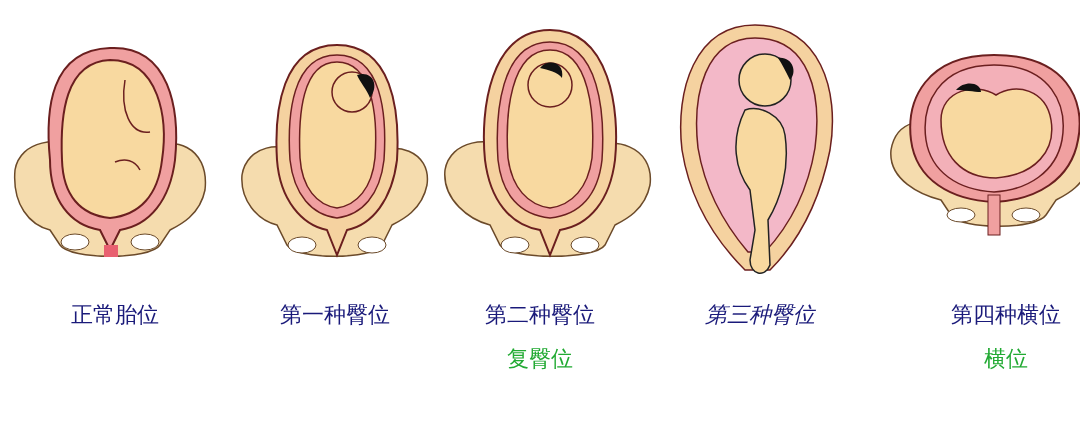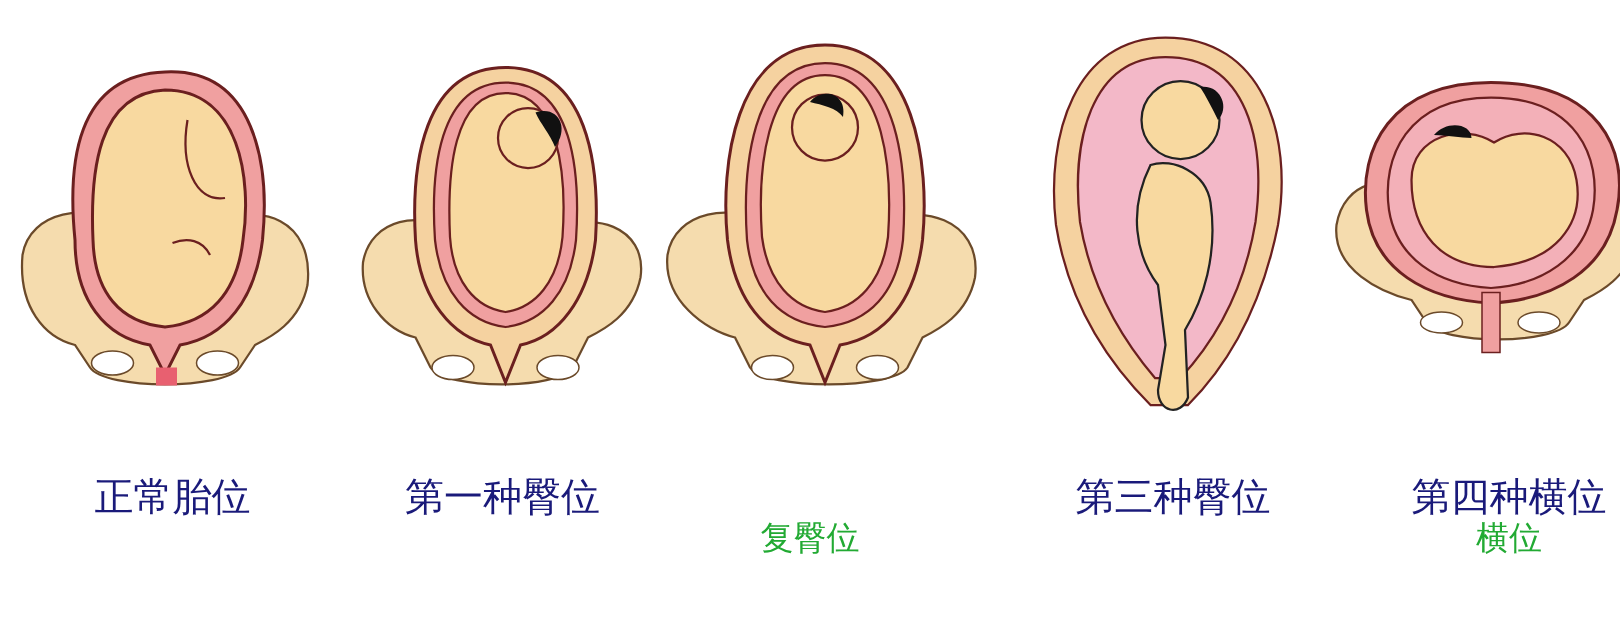--- a/index.html
+++ b/index.html
@@ -1,19 +1,19 @@
 <!DOCTYPE html>
 <html><head>
 <meta charset="utf-8">
 <style>
   html, body { margin: 0; padding: 0; background: #ffffff; }
   body { width: 1080px; height: 429px; position: relative; overflow: hidden; font-family: "DejaVu Sans", sans-serif; }
   .panel { position: absolute; top: 0; height: 429px; }
   .panel svg { position: absolute; left: 0; top: 20px; }
-  .title { position: absolute; top: 300px; width: 100%; text-align: center; font-size: 26px; color: #1a1a7a; letter-spacing: 0px; white-space: nowrap; margin-top: 14px; }
+  .title { position: absolute; top: 300px; width: 100%; text-align: center; font-size: 22px; color: #1a1a7a; letter-spacing: 0px; white-space: nowrap; }
   .subtitle { position: absolute; top: 344px; width: 100%; text-align: center; font-size: 22px; color: #22aa33; white-space: nowrap; }
 </style>
 </head>
 <body>
 
 <div class="panel" style="left:0;width:220px;">
   <svg width="220" height="250" viewBox="0 0 220 250">
     <path d="M15,150 C20,120 60,115 80,130 L150,130 C170,115 210,125 205,170 C200,195 180,205 170,210 L160,225 C150,240 70,240 60,225 L50,210 C30,205 12,185 15,150 Z" fill="#f5dcae" stroke="#6b4a2a" stroke-width="1.5"></path>
     <ellipse cx="75" cy="222" rx="14" ry="8" fill="#fff" stroke="#6b4a2a"></ellipse>
     <ellipse cx="145" cy="222" rx="14" ry="8" fill="#fff" stroke="#6b4a2a"></ellipse>
@@ -44,24 +44,25 @@
   <svg width="220" height="250" viewBox="0 0 220 250">
     <path d="M5,150 C10,120 50,115 70,130 L150,130 C170,115 215,125 210,165 C205,190 185,200 175,205 L165,225 C155,240 70,240 60,225 L50,205 C30,200 2,180 5,150 Z" fill="#f5dcae" stroke="#6b4a2a" stroke-width="1.5"></path>
     <ellipse cx="75" cy="225" rx="14" ry="8" fill="#fff" stroke="#6b4a2a"></ellipse>
     <ellipse cx="145" cy="225" rx="14" ry="8" fill="#fff" stroke="#6b4a2a"></ellipse>
     <path d="M110,10 C170,10 180,90 175,140 C170,180 150,205 120,210 L110,235 L100,210 C70,205 50,180 45,140 C40,90 50,10 110,10 Z" fill="#f5d2a0" stroke="#6b1f1f" stroke-width="2"></path>
     <path d="M110,22 C160,22 165,95 162,140 C158,175 140,195 110,198 C80,195 62,175 58,140 C55,95 60,22 110,22 Z" fill="#f0a0a0" stroke="#6b1f1f" stroke-width="1.5"></path>
     <path d="M110,30 C150,30 155,95 152,138 C148,168 132,185 110,188 C88,185 72,168 68,138 C65,95 70,30 110,30 Z" fill="#f8d9a0" stroke="#6b1f1f" stroke-width="1.5"></path>
     <circle cx="110" cy="65" r="22" fill="#f8d9a0" stroke="#6b1f1f" stroke-width="1.5"></circle>
     <path d="M100,48 C108,38 125,42 122,58 C118,52 108,50 100,48 Z" fill="#111"></path>
   </svg>
+  <div class="title" style="left:-10px;">第二种臀位</div>
   <div class="subtitle" style="left:-10px;">复臀位</div>
 </div>
 
-<div class="panel" style="left:692px;width:180px;">
+<div class="panel" style="left:670px;width:180px;font-style:italic;">
   <svg width="180" height="270" viewBox="0 0 180 270">
     <path d="M85,5 C150,5 170,70 160,130 C150,180 130,220 100,250 L75,250 C45,220 20,180 12,130 C5,70 25,5 85,5 Z" fill="#f5d2a0" stroke="#6b1f1f" stroke-width="1.5"></path>
     <path d="M85,18 C140,18 152,75 145,128 C138,170 120,205 95,232 L78,232 C55,205 35,170 28,128 C22,75 35,18 85,18 Z" fill="#f3b8c8" stroke="#6b1f1f" stroke-width="1.5"></path>
     <circle cx="95" cy="60" r="26" fill="#f8d9a0" stroke="#222" stroke-width="1.5"></circle>
     <path d="M108,38 C122,36 128,52 120,60 C116,52 112,44 108,38 Z" fill="#111"></path>
     <path d="M75,90 C60,120 65,150 80,170 L85,210 L80,240 C80,255 95,258 100,245 L98,200 C110,180 120,150 115,115 C112,95 90,85 75,90 Z" fill="#f8d9a0" stroke="#222" stroke-width="1.5"></path>
   </svg>
   <div class="title" style="left:0px;">第三种臀位</div>
 </div>
 

